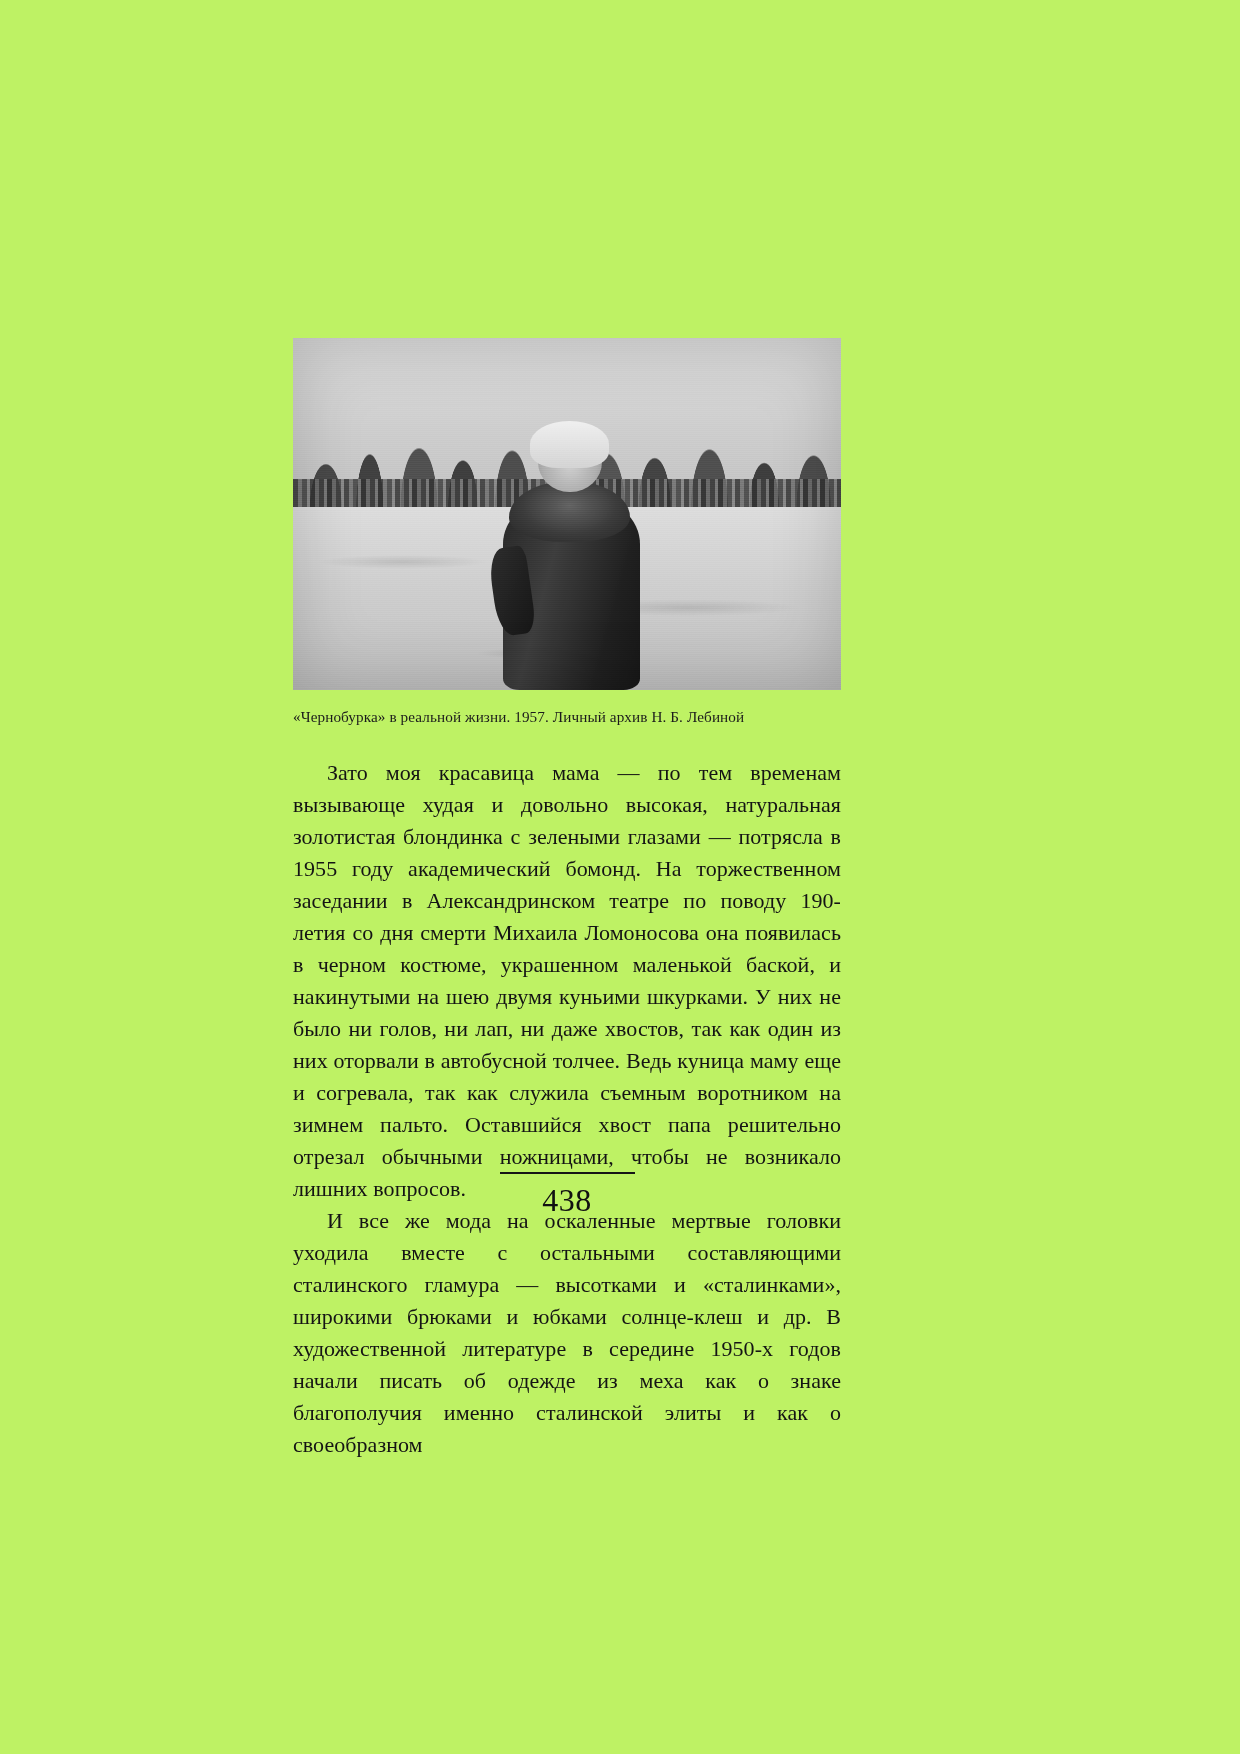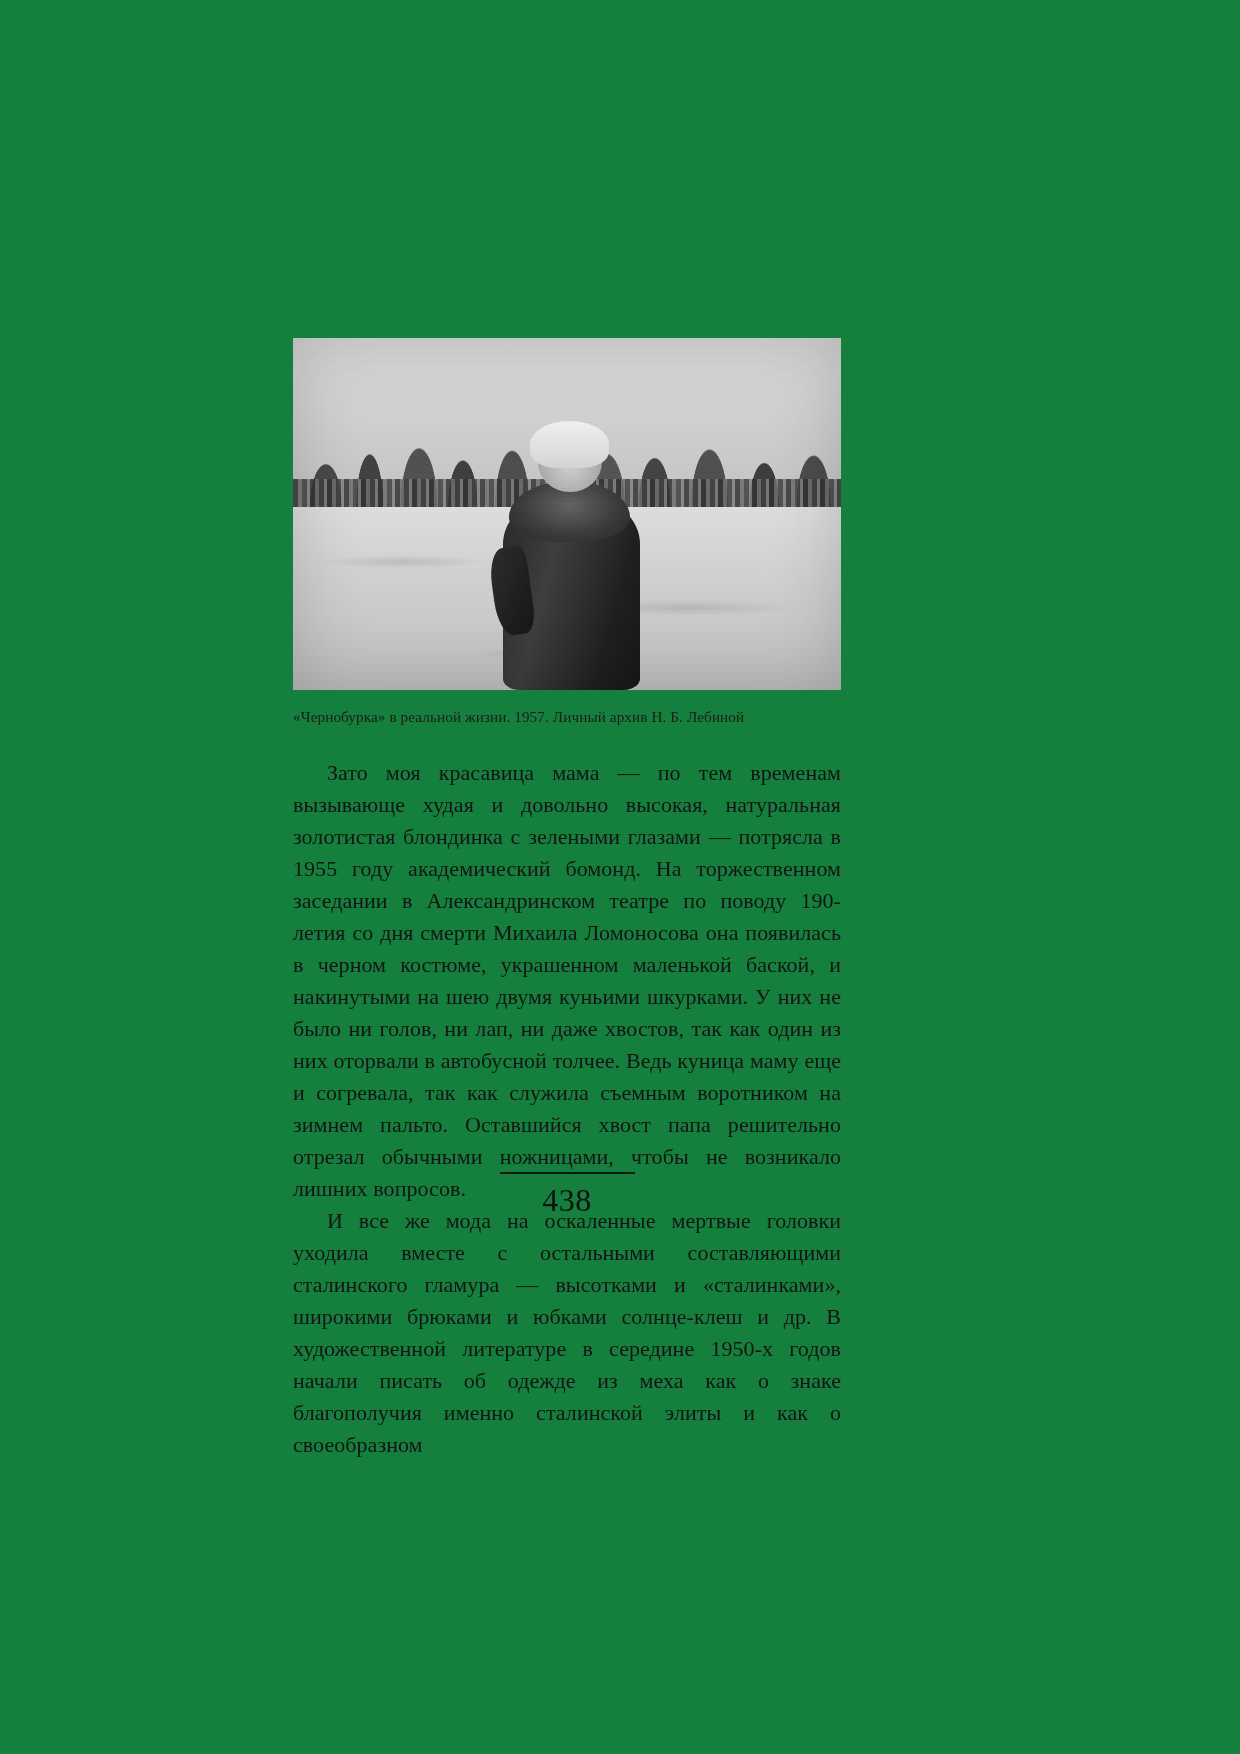--- a/index.html
+++ b/index.html
@@ -15,21 +15,21 @@
     color: #1b1b1b;
     overflow: hidden;
   }
 
   .page {
     position: absolute;
     left: 0;
     top: 0;
     width: 1240px;
     height: 1754px;
-    background: #15803d;
+    background: #bef264;
   }
 
   .content-column {
     position: absolute;
     left: 293px;
     top: 338px;
     width: 548px;
   }
 
   

